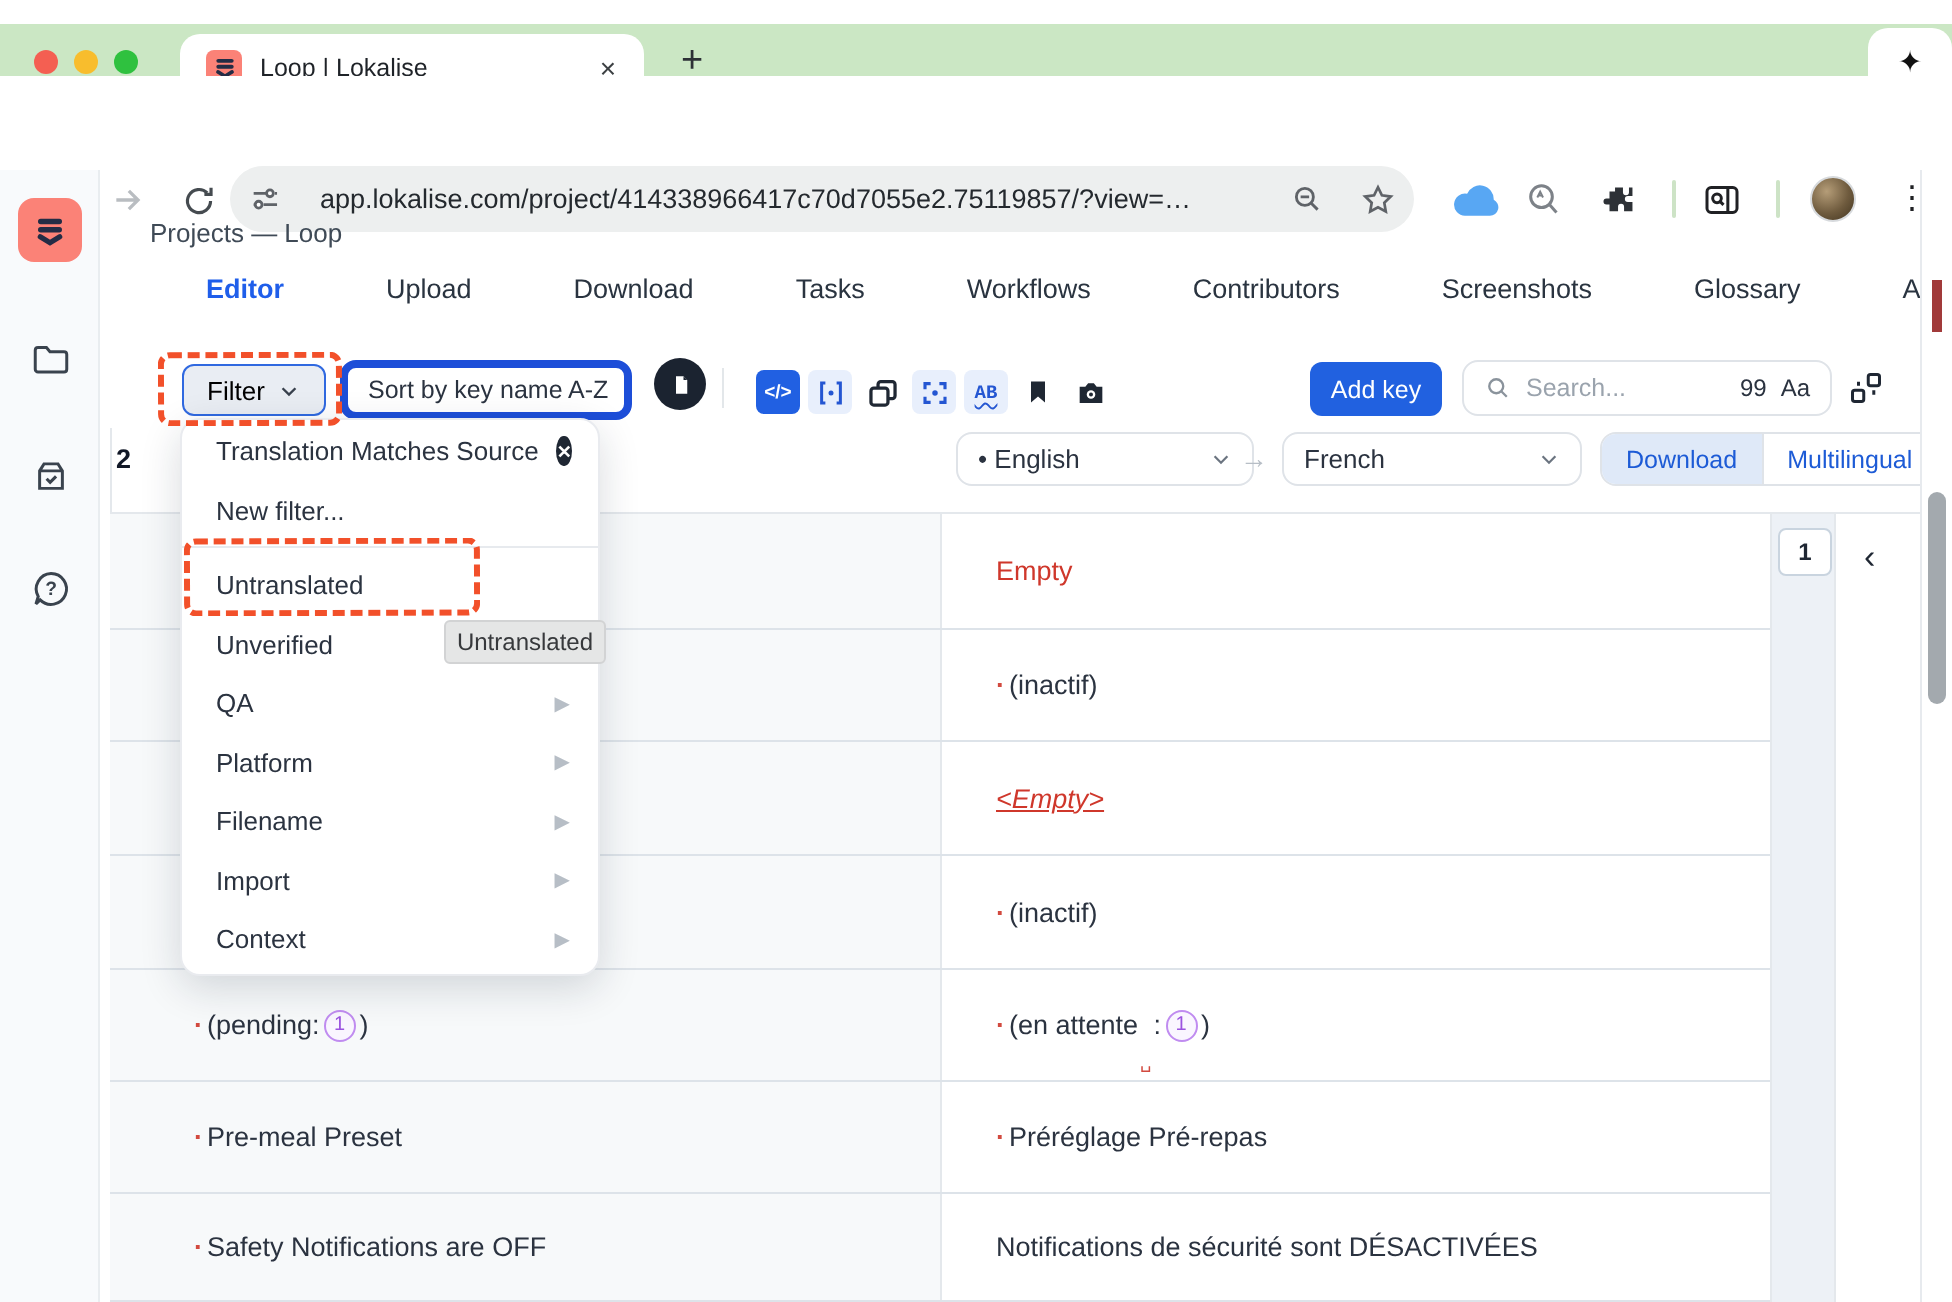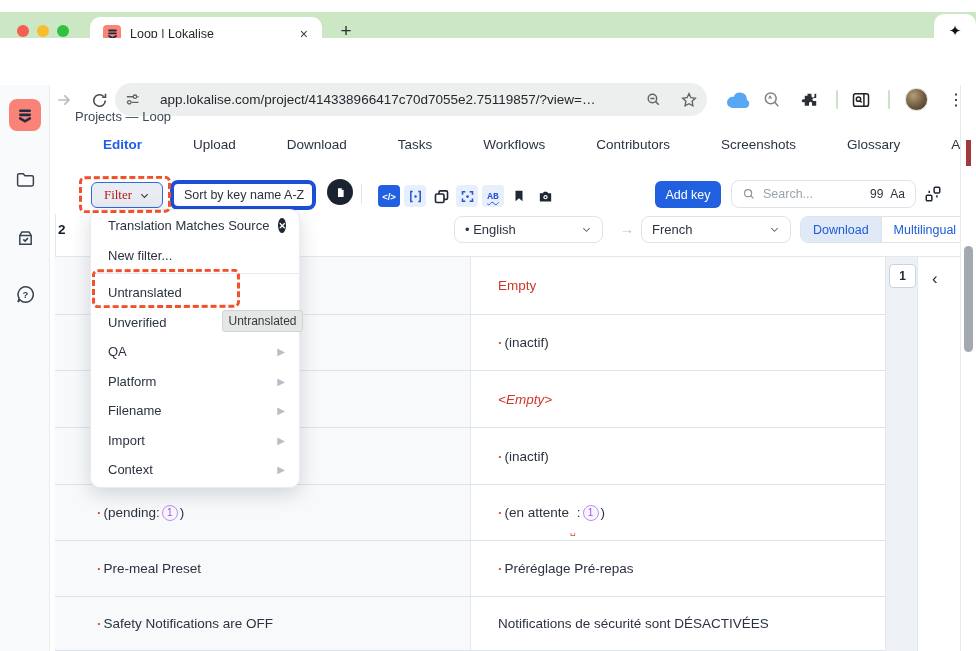--- a/index.html
+++ b/index.html
@@ -32,21 +32,21 @@
   .logo { position:absolute; left:9px; top:14px; width:32px; height:32px; border-radius:8px; background:#fb8277; display:flex; align-items:center; justify-content:center; }
   .side-ico { position:absolute; left:14px; width:22px; height:22px; display:flex; align-items:center; justify-content:center; }
 
   
   .crumb { position:absolute; left:75px; top:109px; font-size:13px; color:#3f4a56; }
   .tabs { position:absolute; left:75px; top:137px; display:flex; gap:23px; font-size:13.5px; color:#2a3440; }
   .tabs .tab { cursor:pointer;margin-left:28px; }
   .tabs .tab.active { color:#1f5eea; font-weight:700; }
 
   
-  .filter-btn { position:absolute; left:91px; top:182px; width:72px; height:26px; border:1.5px solid #3069e0; background:#e9edf3; border-radius:6px; display:flex; align-items:center; justify-content:center; gap:7px; font-size:13px; color:#b91c1c;font-family:Liberation Serif, serif; }
+  .filter-btn { position:absolute; left:91px; top:182px; width:72px; height:26px; border:1.5px solid #3069e0; background:#e9edf3; border-radius:6px; display:flex; align-items:center; justify-content:center; gap:7px; font-size:13px; color:#000000; }
   .sort-box { position:absolute; left:170px; top:180px; width:146px; height:30px; border:4px solid #1d4ed8; border-radius:8px; background:#fff; display:flex; align-items:center; padding:0 10px; font-size:12.5px; color:#2b3340; gap:8px; }
   .sort-box .lbl { flex:1; white-space:nowrap; }
   .circle-doc { position:absolute; left:327px; top:179px; width:26px; height:26px; border-radius:50%; background:#1b2330; display:flex; align-items:center; justify-content:center; }
   .tool-sep { position:absolute; left:361px; top:184px; width:1px; height:20px; background:#e3e7ea; }
   .tbtns { position:absolute; left:378px; top:185px; display:flex; gap:4px; }
   .tbtn { width:22px; height:22px; border-radius:4px; display:flex; align-items:center; justify-content:center; font-size:9.5px; font-weight:700; }
   .tbtn.active { background:#2160e2; color:#fff; }
   .tbtn.soft { background:#e8effc; color:#2456d2; }
   .tbtn.plain { background:transparent; }
   .ab-glyph { text-decoration:underline wavy; text-underline-offset:2px;font-family:Liberation Mono, monospace; }
@@ -68,21 +68,21 @@
   
   .keys-count { position:absolute; left:58px; top:222px; font-size:13.5px; font-weight:700; color:#111827; }
   .tbl-leftline { position:absolute; left:55px; top:214px; width:1px; height:437px; background:#e4e8ec; }
   .tbl-topline { position:absolute; left:55px; top:256px; width:905px; height:1px; background:#e4e8ec; }
   .grid { position:absolute; left:55px; top:257px; width:905px; height:394px; }
   .trow { position:relative; display:flex; border-bottom:1px solid #dde3e9; }
   .cell { display:flex; align-items:center; font-size:13.5px; color:#2b3340; white-space:nowrap; overflow:hidden; }
   .cell.src { width:415px; background:#f7f9fa; padding-left:42px; }
   .cell.tgt { width:415px; background:#fff; border-left:1px solid #e4e8ec; padding-left:27px; }
   .cell .red { color:#cf372b; }
-  .cell .italic { font-style:italic; }
+  .cell .italic { font-style:italic;text-decoration:underline; }
   .lead-dot { color:#d24a3f; font-weight:700; margin-right:2px; }
   .sp-mark { color:#d24a3f; font-size:9px; margin:0 1px; align-self:flex-end; padding-bottom:4px; }
   .num-chip { display:inline-flex; width:16px; height:16px; border:1.5px solid #c08cf0; border-radius:50%; color:#9c53e0; background:#faf6ff; font-size:10px; align-items:center; justify-content:center; margin:0 2px; }
   .gutter { position:absolute; left:885px; top:257px; width:33px; height:394px; background:#edf1f6; border-left:1px solid #e4e8ec; border-right:1px solid #e4e8ec; }
   .page-box { position:absolute; left:3px; top:7px; width:27px; height:24px; background:#fff; border:1px solid #c9d4df; border-radius:4px; font-size:12px; font-weight:700; color:#1f2733; display:flex; align-items:center; justify-content:center; }
   .rail { position:absolute; left:918px; top:257px; width:42px; height:394px; background:#fff; }
   .collapse { position:absolute; left:14px; top:12px; font-size:17px; color:#1f2733; }
   .scrollzone { position:absolute; left:960px; top:85px; width:16px; height:566px; background:#fff; border-left:1px solid #e7eaee; }
   .scroll-thumb { position:absolute; left:3px; top:161px; width:9px; height:106px; background:#a3a9ae; border-radius:5px; }
   .scroll-mark { position:absolute; left:5px; top:55px; width:5px; height:26px; background:#a13a3a; }
@@ -307,21 +307,21 @@
     <span class="case">Aa</span>
   </div>
   <div class="swap">
     <svg viewBox="0 0 24 24" width="18" height="18" fill="none" stroke="#1f2733" stroke-width="2">
         <rect x="13.5" y="3" width="7.5" height="7.5" rx="1.5"></rect>
         <rect x="3" y="13.5" width="7.5" height="7.5" rx="1.5"></rect>
         <path d="M7 10.5V7.8M17.2 16.5v-3"></path>
       </svg>
   </div>
 
-  <div class="lang-sel" style="left:454px; width:149px;">
+  <div class="lang-sel" style="left:478px; width:149px;">
     <span class="lbl">• <span>English</span></span>
     <svg viewBox="0 0 24 24" width="11" height="11" fill="none" stroke="#6b7480" stroke-width="2.4">
         <path d="M5 9l7 7 7-7"></path>
       </svg>
   </div>
   <span class="lang-arrow">→</span>
   <div class="lang-sel" style="left:641px; width:150px;">
     <span class="lbl">French</span>
     <svg viewBox="0 0 24 24" width="11" height="11" fill="none" stroke="#6b7480" stroke-width="2.4">
         <path d="M5 9l7 7 7-7"></path>

